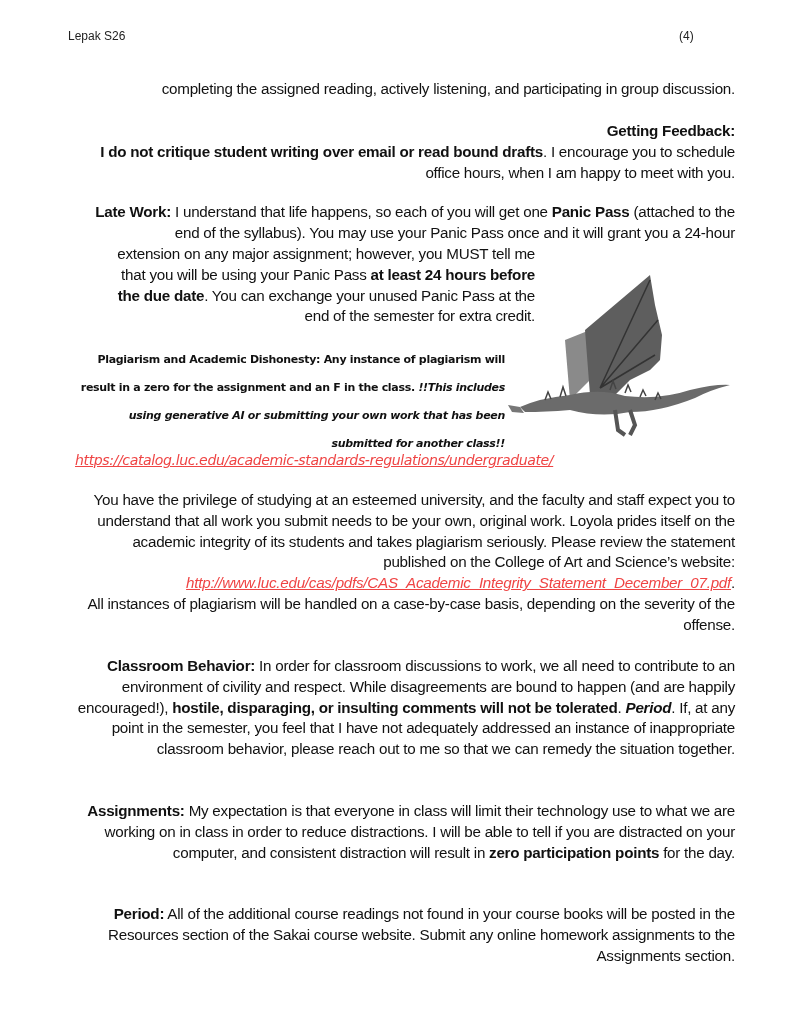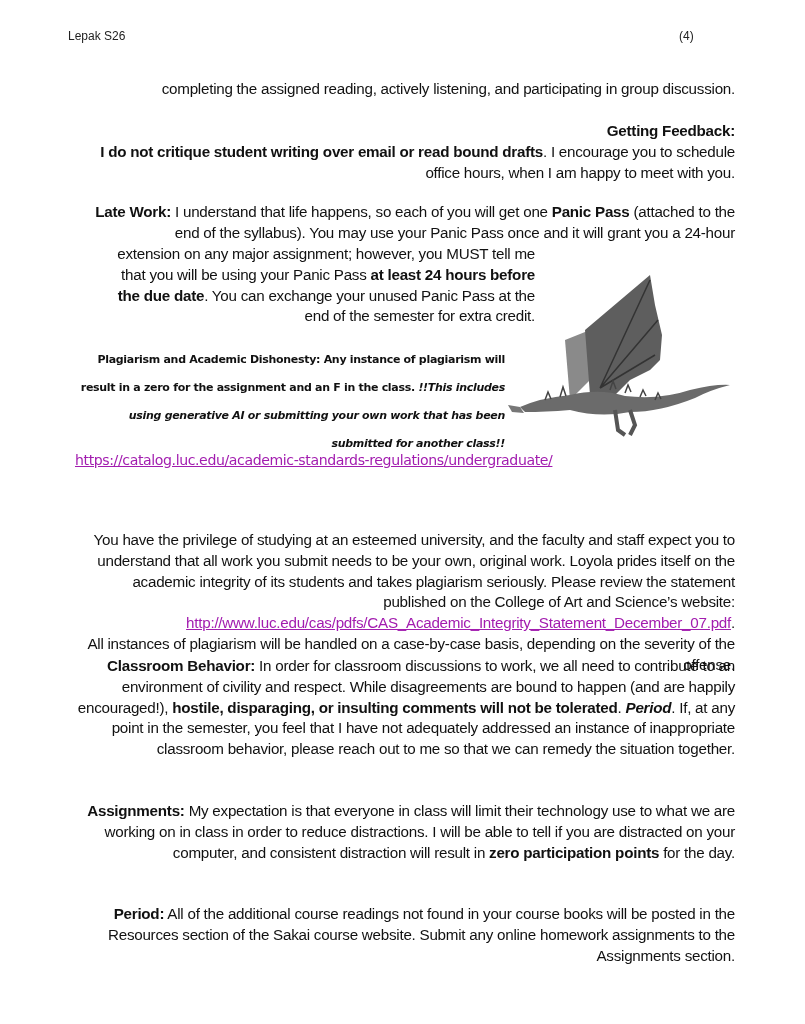--- a/index.html
+++ b/index.html
@@ -3,21 +3,21 @@
 <meta charset="utf-8">
 <style>
   html, body { margin:0; padding:0; background:#ffffff; }
   body { width:805px; height:1024px; position:relative; overflow:hidden;
          font-family:"Liberation Sans", sans-serif; color:#111; }
   .hdr { position:absolute; top:29px; font-size:12px; color:#222; }
   .hdr-left { left:68px; }
   .hdr-right { left:679px; }
   .p { position:absolute; left:75px; font-size:15.2px; line-height:20.8px; margin:0; letter-spacing:-0.25px;text-align:right; }
   .p b { font-weight:bold; }
-  a.link { color:#a21caf; text-decoration:underline; }
+  a.link { color:#ef4444; text-decoration:underline;font-style:italic; }
   .wide { width:660px; }
   .plag { font-family:"DejaVu Sans", sans-serif; font-size:11px; line-height:28px; letter-spacing:-0.3px; font-weight:bold; width:430px; }
   .plag i { font-style:italic; }
   .plaglink { font-family:"DejaVu Sans", sans-serif; font-size:14.1px; letter-spacing:-0.4px; }
   #dragon { position:absolute; left:500px; top:260px; width:240px; height:180px; }
 </style>
 </head>
 <body>
 
 <div class="hdr hdr-left">Lepak S26</div>
@@ -37,21 +37,21 @@
   <span>extension on any major assignment; however, you MUST tell me that you will be using your Panic Pass </span><b>at least 24 hours before the due date</b><span>. You can exchange your unused Panic Pass at the end of the semester for extra credit.</span>
 </div>
 
 <div class="p plag" style="top:346px;">
   <span>Plagiarism and Academic Dishonesty: Any instance of plagiarism will result in a zero for the assignment and an F in the class. </span><i>!!This includes using generative AI or submitting your own work that has been submitted for another class!!</i>
 </div>
 <div class="p plaglink" style="top:450px;">
   <a class="link">https://catalog.luc.edu/academic-standards-regulations/undergraduate/</a>
 </div>
 
-<div class="p wide" style="top:490px;margin-top:40px;">
+<div class="p wide" style="top:490px;">
   <span>You have the privilege of studying at an esteemed university, and the faculty and staff expect you to understand that all work you submit needs to be your own, original work. Loyola prides itself on the academic integrity of its students and takes plagiarism seriously. Please review the statement published on the College of Art and Science’s website:</span><br>
   <a class="link">http://www.luc.edu/cas/pdfs/CAS_Academic_Integrity_Statement_December_07.pdf</a><span>.</span><br>
   <span>All instances of plagiarism will be handled on a case-by-case basis, depending on the severity of the offense.</span>
 </div>
 
 <div class="p wide" style="top:656px;">
   <b>Classroom Behavior:</b><span> In order for classroom discussions to work, we all need to contribute to an environment of civility and respect. While disagreements are bound to happen (and are happily encouraged!), </span><b>hostile, disparaging, or insulting comments will not be tolerated</b><span>. </span><b><i>Period</i></b><span>. If, at any point in the semester, you feel that I have not adequately addressed an instance of inappropriate classroom behavior, please reach out to me so that we can remedy the situation together.</span>
 </div>
 
 <div class="p wide" style="top:801px;">

